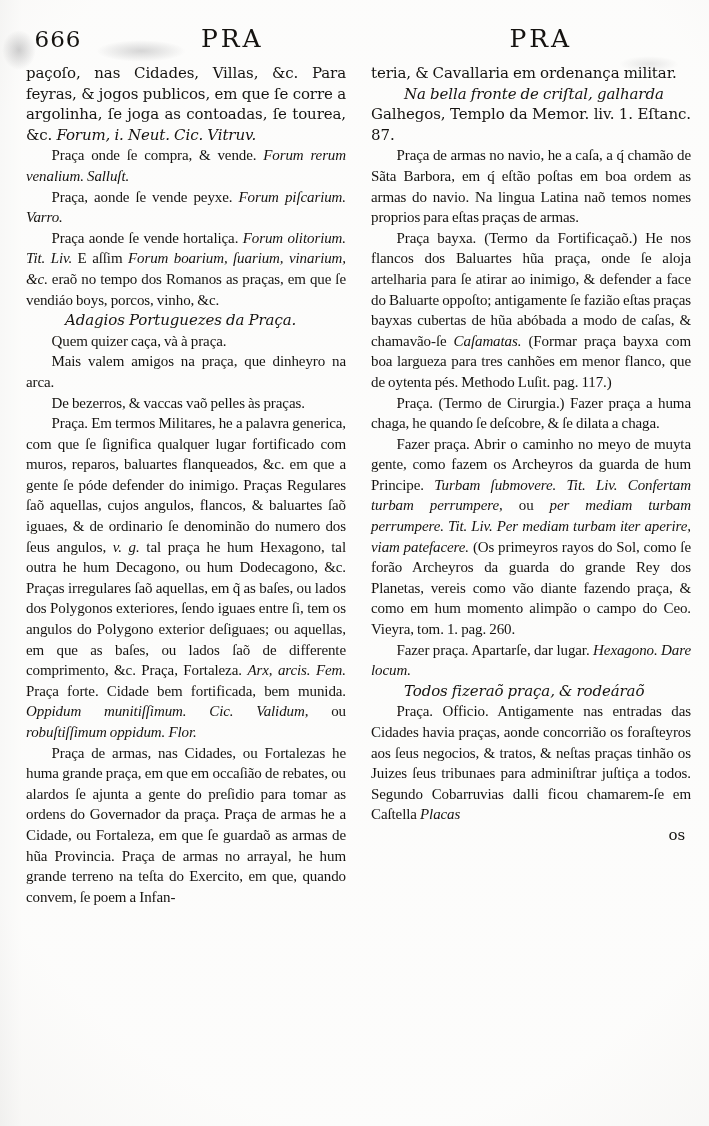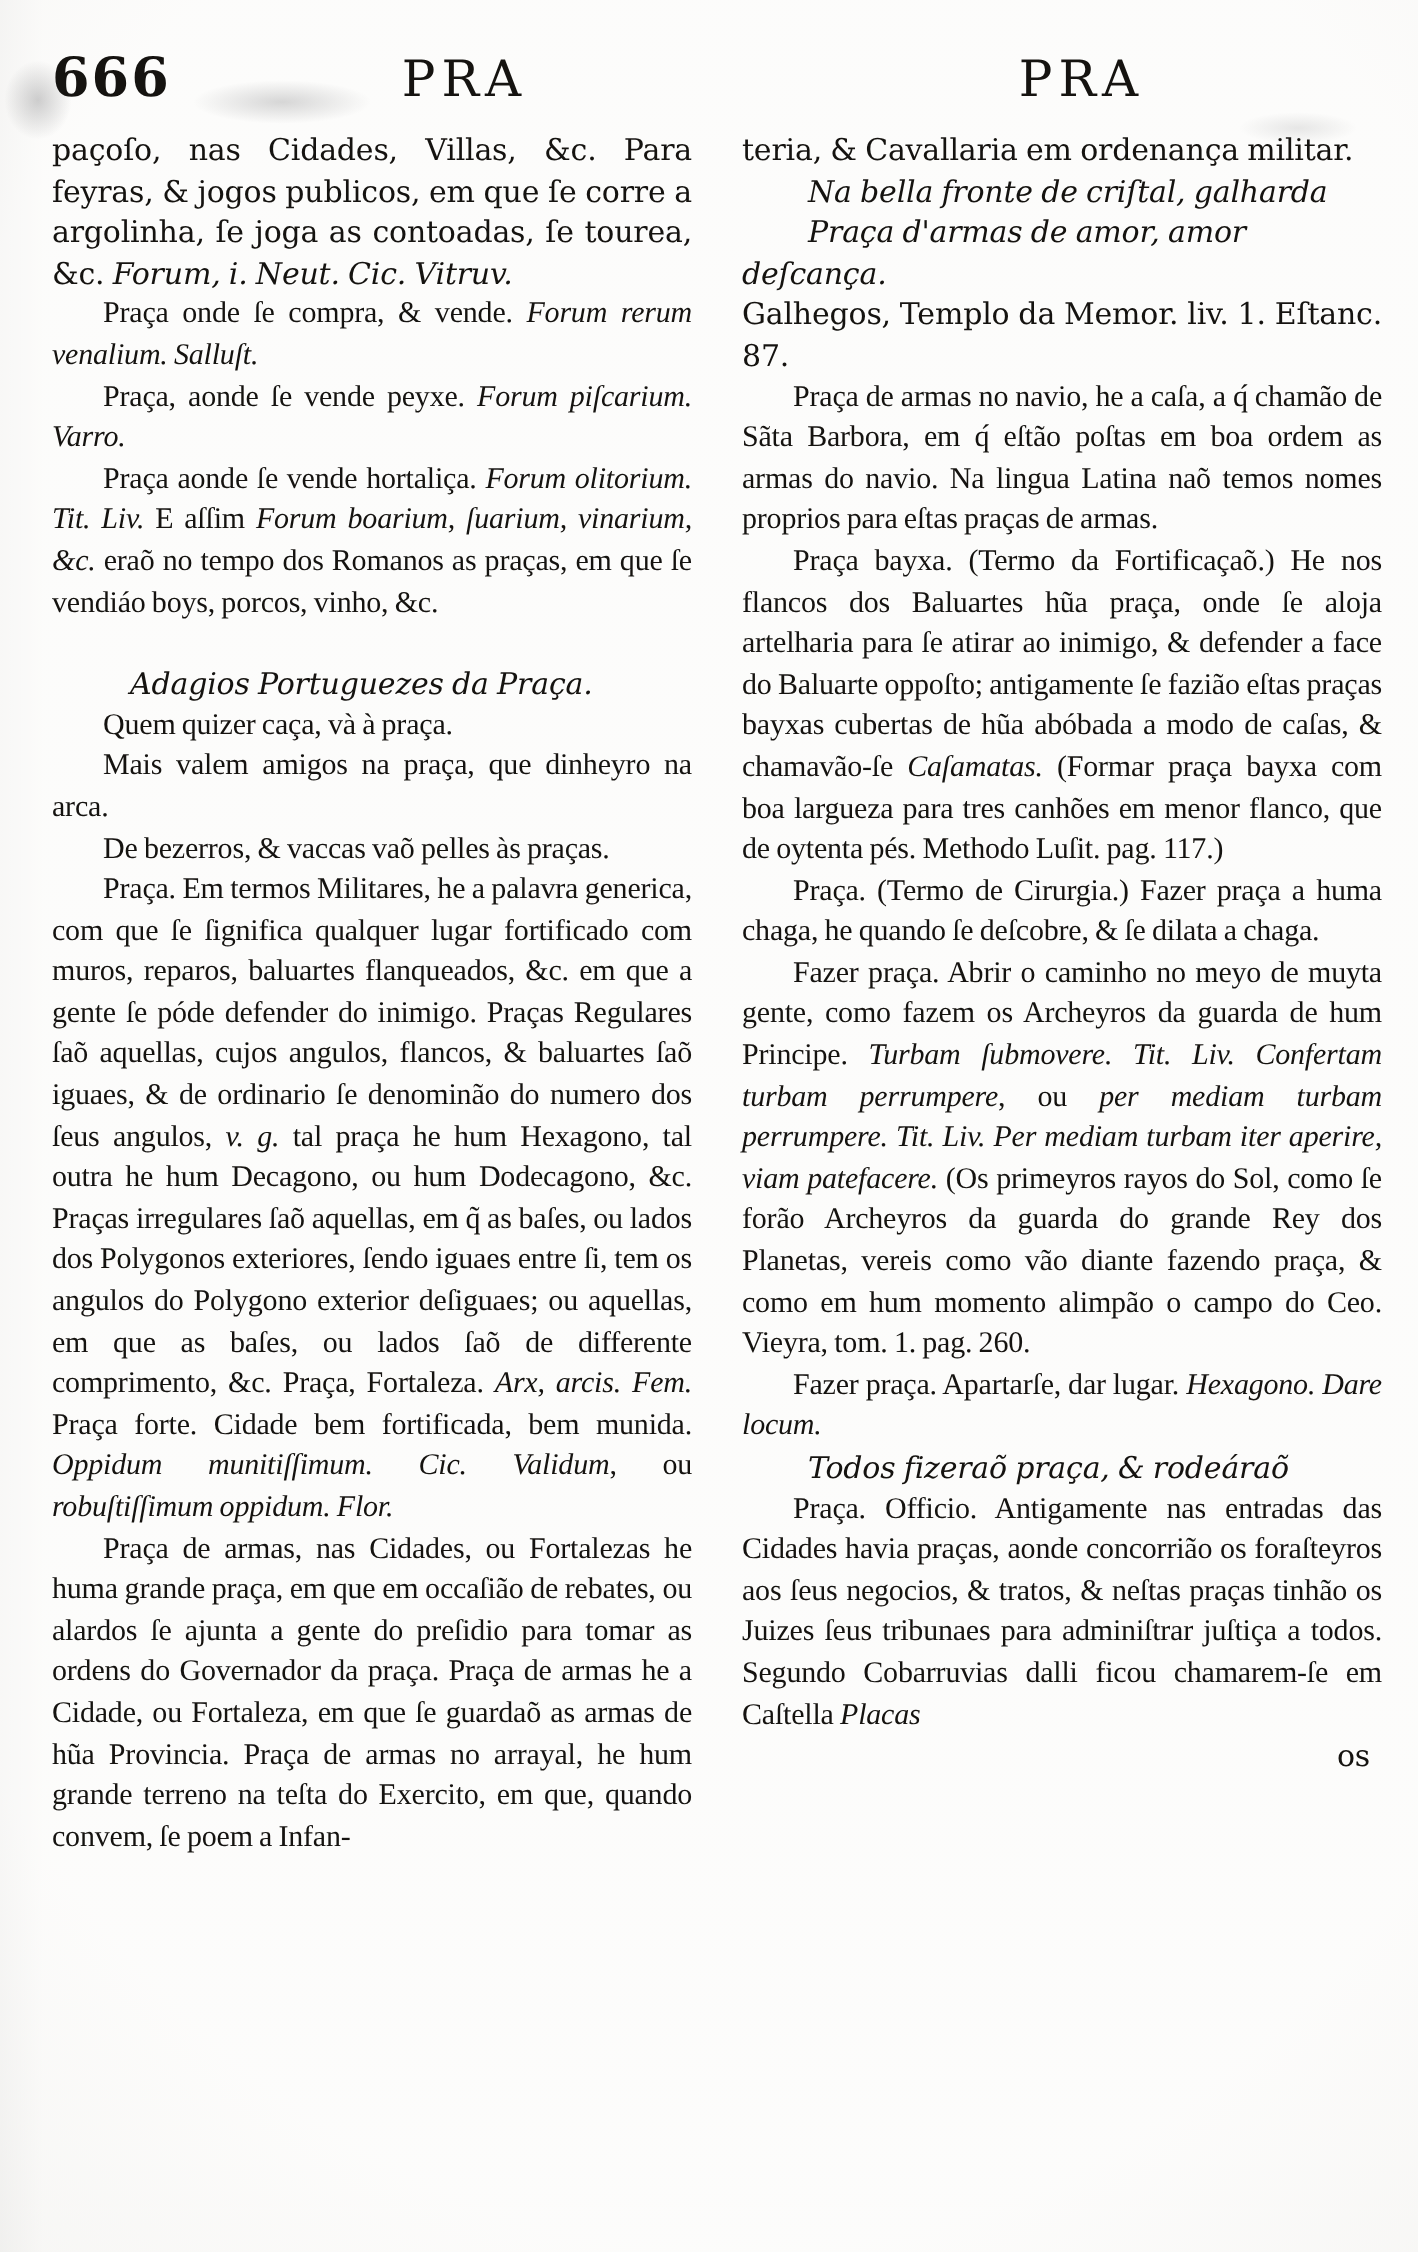--- a/index.html
+++ b/index.html
@@ -30,23 +30,24 @@
   .smudge-3 { right: 30px; top: 56px; width: 60px; height: 16px;
     background: radial-gradient(ellipse, rgba(40,40,45,0.10), rgba(0,0,0,0) 70%); }
 
   .header {
     display: grid;
     grid-template-columns: 64px 1fr 1fr;
     align-items: baseline;
     margin-bottom: 10px;
   }
   .pagenum {
-    font-weight: bold;
-    font-size: 27px;
+    font-weight: normal;
+    font-size: 23px;
     letter-spacing: 1px;
+    text-align: center;
   }
   .runhead {
     text-align: center;
     font-weight: normal;
     font-size: 25px;
     letter-spacing: 3px;
   }
   .runhead.left { transform: translateX(-8px); }
 
   .columns {
@@ -57,21 +58,21 @@
     flex: 1 1 0;
     font-size: 15px;
     line-height: 20.6px;
     text-align: justify;
     letter-spacing: -0.1px;
     word-spacing: -0.5px;
   }
   .col p { margin: 0; }
   p.indent   { text-indent: 1.7em; font-family: Liberation Serif, serif; }
   p.noindent { text-indent: 0; }
-  p.adage    { text-indent: 2.6em; font-style: italic; text-align: left; margin-top: 20px; }
+  p.adage    { text-indent: 2.6em; font-style: italic; text-align: left; }
   p.verse    { text-indent: 2.2em; font-style: italic; text-align: left; }
   p.catchword { text-align: right; padding-right: 6px; }
   i { font-style: italic; }
 </style>
 </head>
 <body>
 
 <div class="page">
   <div class="smudge smudge-1"></div>
   <div class="smudge smudge-2"></div>
@@ -92,21 +93,20 @@
         <p class="adage"><i>Adagios Portuguezes da Praça.</i></p>
         <p class="indent"><span>Quem quizer caça, và à praça.</span></p>
         <p class="indent"><span>Mais valem amigos na praça, que dinheyro na arca.</span></p>
         <p class="indent"><span>De bezerros, &amp; vaccas vaõ pelles às praças.</span></p>
         <p class="indent"><span>Praça. Em termos Militares, he a palavra generica, com que ſe ſignifica qualquer lugar fortificado com muros, reparos, baluartes flanqueados, &amp;c. em que a gente ſe póde defender do inimigo. Praças Regulares ſaõ aquellas, cujos angulos, flancos, &amp; baluartes ſaõ iguaes, &amp; de ordinario ſe denominão do numero dos ſeus angulos, </span><i>v. g. </i><span>tal praça he hum Hexagono, tal outra he hum Decagono, ou hum Dodecagono, &amp;c. Praças irregulares ſaõ aquellas, em q̃ as baſes, ou lados dos Polygonos exteriores, ſendo iguaes entre ſi, tem os angulos do Polygono exterior deſiguaes; ou aquellas, em que as baſes, ou lados ſaõ de differente comprimento, &amp;c. Praça, Fortaleza. </span><i>Arx, arcis. Fem. </i><span>Praça forte. Cidade bem fortificada, bem munida. </span><i>Oppidum munitiſſimum. Cic. Validum</i><span>, ou </span><i>robuſtiſſimum oppidum. Flor.</i></p>
         <p class="indent"><span>Praça de armas, nas Cidades, ou Fortalezas he huma grande praça, em que em occaſião de rebates, ou alardos ſe ajunta a gente do preſidio para tomar as ordens do Governador da praça. Praça de armas he a Cidade, ou Fortaleza, em que ſe guardaõ as armas de hũa Provincia. Praça de armas no arrayal, he hum grande terreno na teſta do Exercito, em que, quando convem, ſe poem a Infan-</span></p>
       </div>
     <div class="col">
         <p class="noindent"><span>teria, &amp; Cavallaria em ordenança militar.</span></p>
         <p class="verse"><i>Na bella fronte de criſtal, galharda</i></p>
-        <p class="verse"><i>Praça d'armas de amor, amor deſcança.</i></p>
         <p class="noindent"><span>Galhegos, Templo da Memor. liv. 1. Eſtanc. 87.</span></p>
         <p class="indent"><span>Praça de armas no navio, he a caſa, a q́ chamão de Sãta Barbora, em q́ eſtão poſtas em boa ordem as armas do navio. Na lingua Latina naõ temos nomes proprios para eſtas praças de armas.</span></p>
         <p class="indent"><span>Praça bayxa. (Termo da Fortificaçaõ.) He nos flancos dos Baluartes hũa praça, onde ſe aloja artelharia para ſe atirar ao inimigo, &amp; defender a face do Baluarte oppoſto; antigamente ſe fazião eſtas praças bayxas cubertas de hũa abóbada a modo de caſas, &amp; chamavão-ſe </span><i>Caſamatas. </i><span>(Formar praça bayxa com boa largueza para tres canhões em menor flanco, que de oytenta pés. Methodo Luſit. pag. 117.)</span></p>
         <p class="indent"><span>Praça. (Termo de Cirurgia.) Fazer praça a huma chaga, he quando ſe deſcobre, &amp; ſe dilata a chaga.</span></p>
         <p class="indent"><span>Fazer praça. Abrir o caminho no meyo de muyta gente, como fazem os Archeyros da guarda de hum Principe. </span><i>Turbam ſubmovere. Tit. Liv. Confertam turbam perrumpere</i><span>, ou </span><i>per mediam turbam perrumpere. Tit. Liv. Per mediam turbam iter aperire, viam patefacere. </i><span>(Os primeyros rayos do Sol, como ſe forão Archeyros da guarda do grande Rey dos Planetas, vereis como vão diante fazendo praça, &amp; como em hum momento alimpão o campo do Ceo. Vieyra, tom. 1. pag. 260.</span></p>
         <p class="indent"><span>Fazer praça. Apartarſe, dar lugar. </span><i>Hexagono. Dare locum.</i></p>
         <p class="verse"><i>Todos fizeraõ praça, &amp; rodeáraõ</i></p>
         <p class="indent"><span>Praça. Officio. Antigamente nas entradas das Cidades havia praças, aonde concorrião os foraſteyros aos ſeus negocios, &amp; tratos, &amp; neſtas praças tinhão os Juizes ſeus tribunaes para adminiſtrar juſtiça a todos. Segundo Cobarruvias dalli ficou chamarem-ſe em Caſtella </span><i>Placas</i></p>
         <p class="catchword"><span>os</span></p>
       </div>

